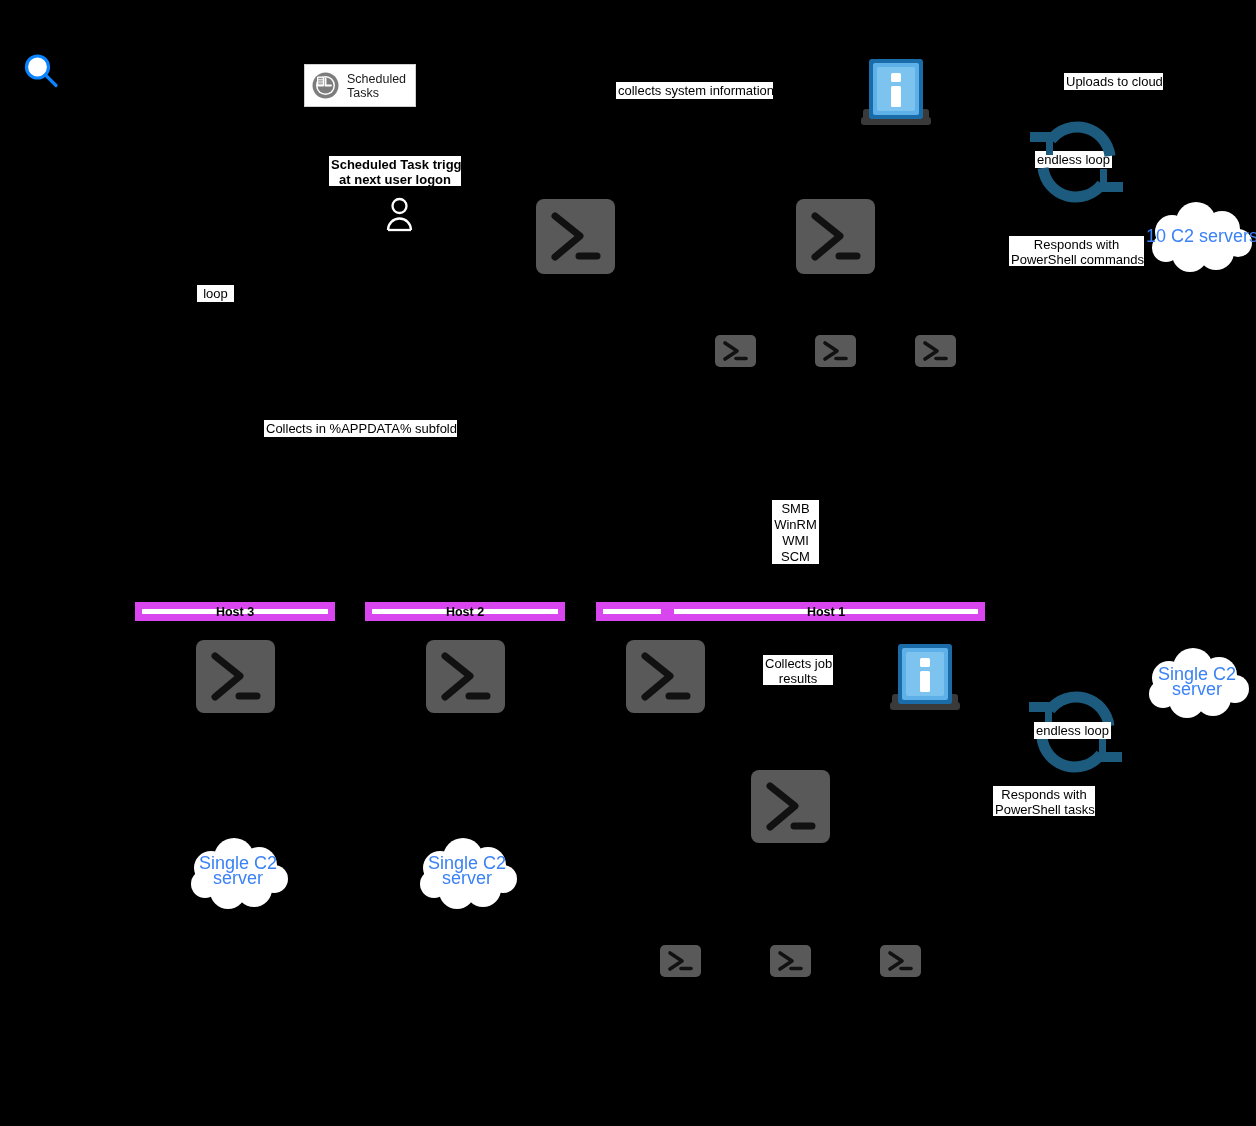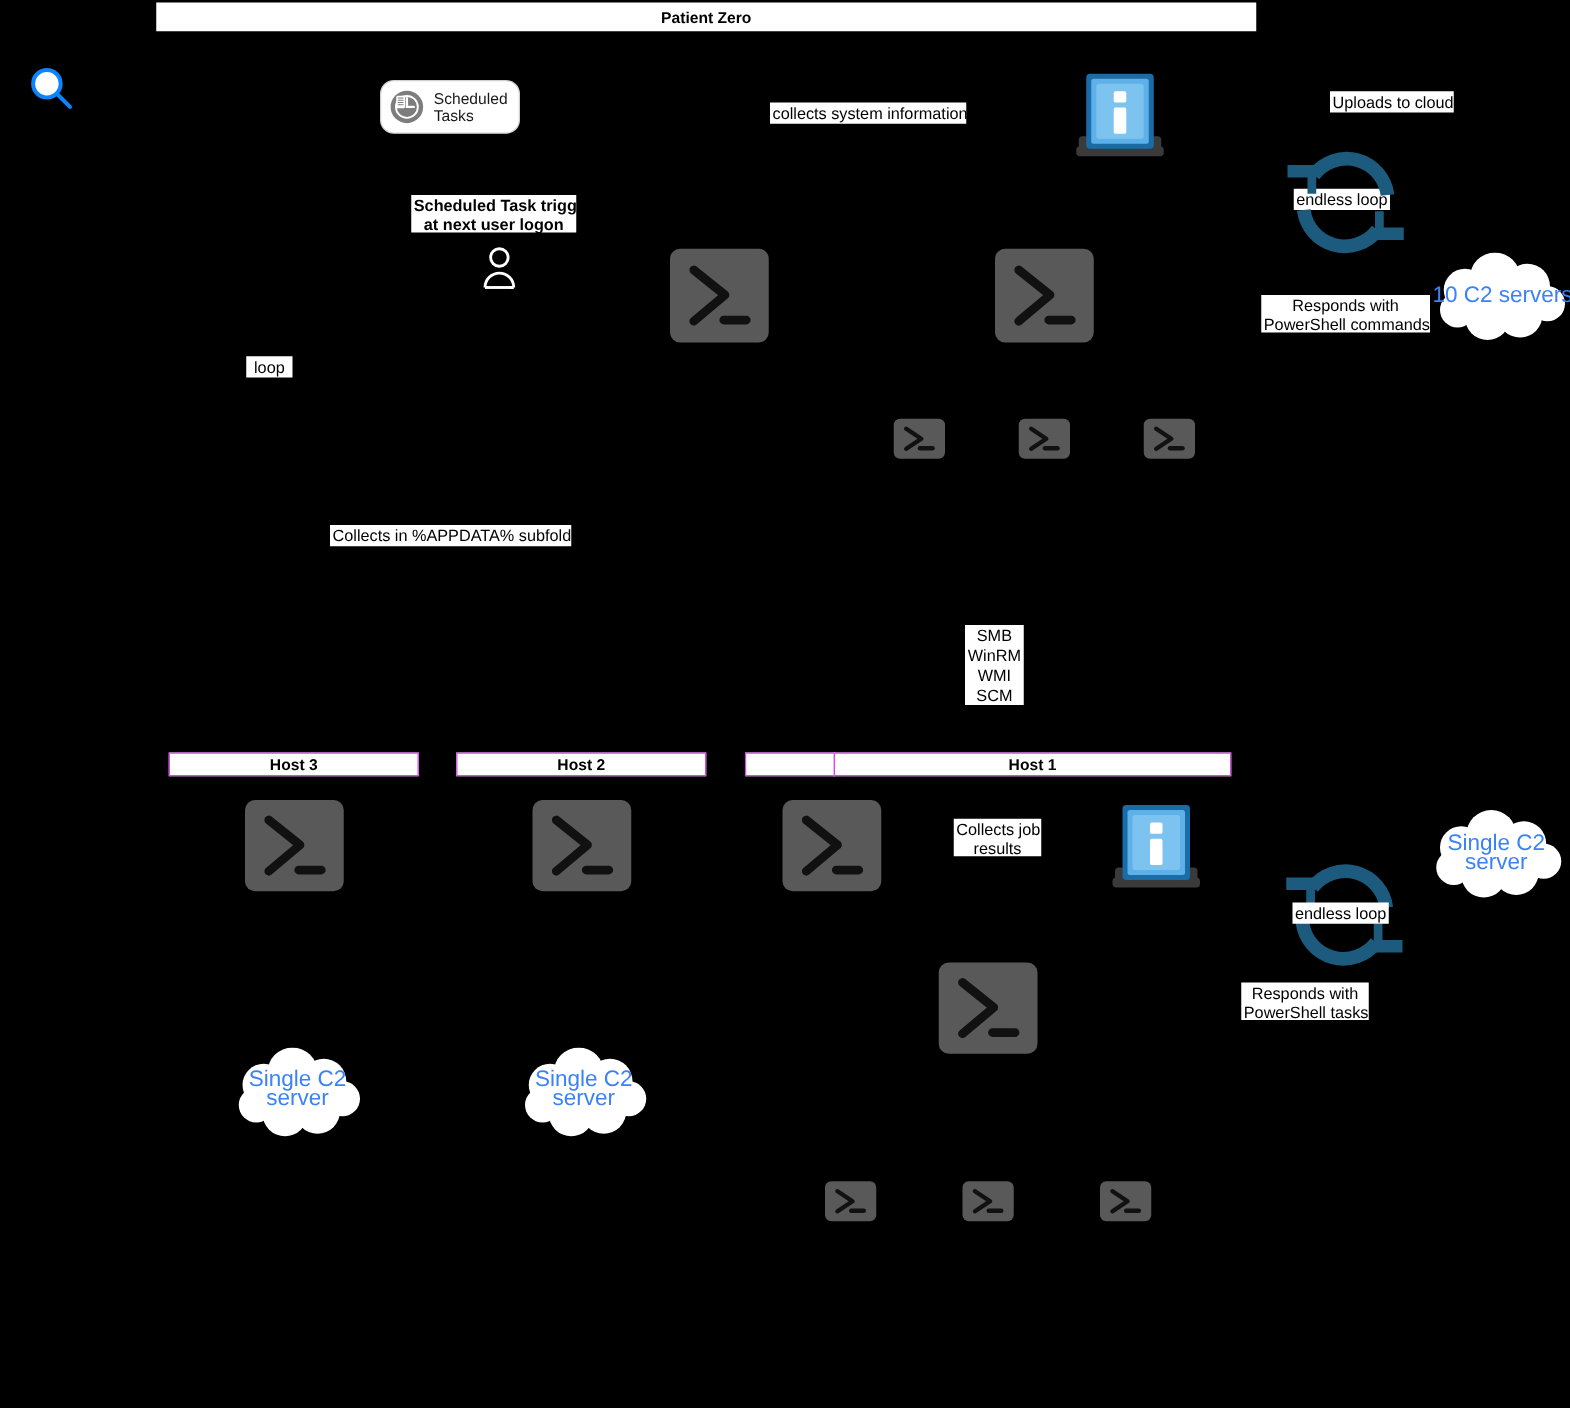--- a/index.html
+++ b/index.html
@@ -31,21 +31,21 @@
     position: absolute;
     background: #ffffff;
     color: #000000;
     font-size: 12.5px;
     font-weight: bold;
     text-align: center;
     display: flex;
     align-items: center;
     justify-content: center;
     box-sizing: border-box;
-    border: 1px solid #d946ef;
+    border: 7px solid #d946ef;
   }
   .band.plain { border: none; }
 
   
   .ps {
     position: absolute;
     background: #595959;
     border-radius: 8px;
     box-sizing: border-box;
   }
@@ -88,32 +88,29 @@
 
   
   .icon { position: absolute; }
   .icon svg { display: block; width: 100%; height: 100%; }
 </style>
 </head>
 <body>
 
 <div id="canvas">
 
-  <div class="band plain" style="left:125px; top:2px; width:880px; height:23px; font-size:12.5px;">
-    <span>Patient Zero</span>
-  </div>
 
   <div class="icon" style="left:22px; top:52px; width:38px; height:38px;">
     <svg viewBox="0 0 38 38" xmlns="http://www.w3.org/2000/svg">
       <circle cx="15.5" cy="15" r="11" fill="#ffffff" stroke="#0a84ff" stroke-width="3.2"></circle>
       <line x1="23.5" y1="23" x2="34" y2="33.5" stroke="#0a84ff" stroke-width="3.2" stroke-linecap="round"></line>
     </svg>
   </div>
 
-  <div class="sched-card" style="left:304px; top:64px; width:112px; height:43px;border-radius:11px;">
+  <div class="sched-card" style="left:304px; top:64px; width:112px; height:43px;">
     <span class="icon" style="position:relative; width:29px; height:29px; flex:0 0 29px;">
       <svg viewBox="0 0 29 29" xmlns="http://www.w3.org/2000/svg">
         <circle cx="14.5" cy="14.5" r="13" fill="#7d7d7d"></circle>
         <circle cx="14.5" cy="14.5" r="9.5" fill="#ffffff"></circle>
         <circle cx="14.5" cy="14.5" r="8" fill="#7d7d7d"></circle>
         <path d="M14.5 7.5 V14.5 H20" stroke="#ffffff" stroke-width="1.9" fill="none" stroke-linecap="round"></path>
         <rect x="6" y="5.5" width="7" height="10" rx="1.2" fill="#ffffff"></rect>
         <g stroke="#7d7d7d" stroke-width="0.9">
           <line x1="7.2" y1="7.4" x2="11.8" y2="7.4"></line>
           <line x1="7.2" y1="9.2" x2="11.8" y2="9.2"></line>

